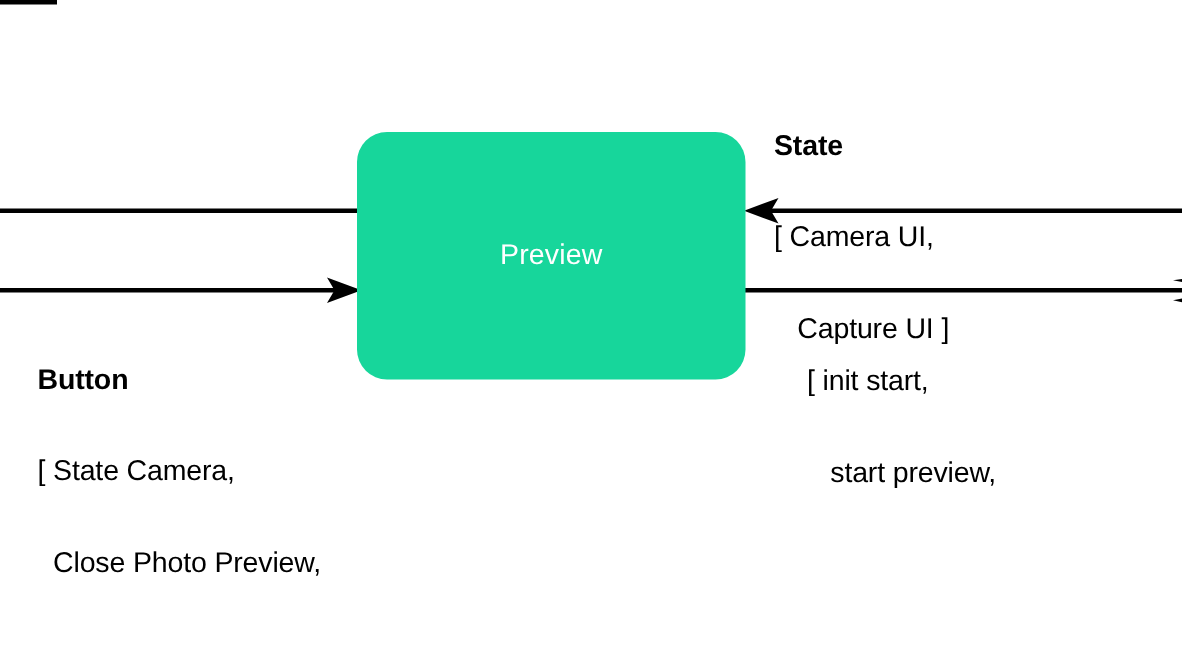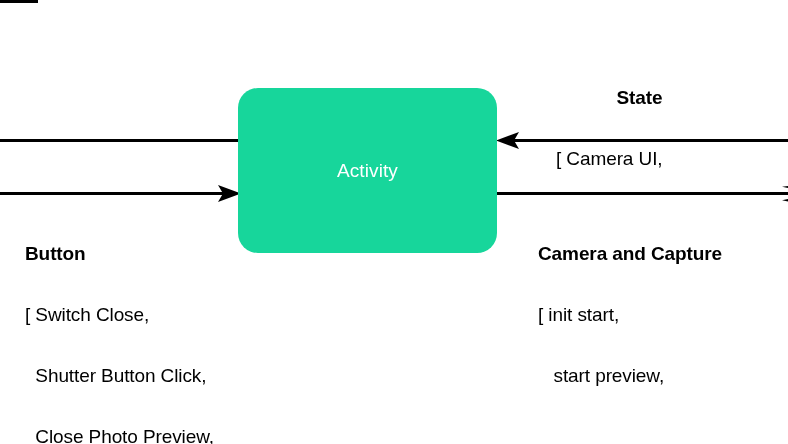--- a/index.html
+++ b/index.html
@@ -71,21 +71,21 @@
     font-size: 19px;
     font-weight: 400;
     line-height: 25px;
     letter-spacing: -0.1px;
   }
 
   
   #update-ui-block { left: 63px;  top: 109px; }
 
   
-  #state-block     { left: 556px; top: 50px; text-align: right; }
+  #state-block     { left: 516px; top: 50px; }
 
   
   #actions-block   { left: 25px;  top: 206px; }
 
   
   #ops-block       { left: 538px; top: 206px; }
 </style>
 </head>
 <body>
 
@@ -103,40 +103,39 @@
     <line x1="798" y1="140.5" x2="505" y2="140.5" stroke="#000000" stroke-width="3"></line>
     <polygon points="496,140.5 519,132 514,140.5 519,149" fill="#000000"></polygon>
 
     <line x1="495" y1="193.5" x2="798" y2="193.5" stroke="#000000" stroke-width="3"></line>
 
     <polygon points="788,186 782,186.8 788,188" fill="#000000"></polygon>
     <polygon points="788,199 782,200.2 788,201.5" fill="#000000"></polygon>
   </svg>
 
   <div class="node">
-    <span class="node-label">Activity</span>
+    <span class="node-label">Preview</span>
   </div>
 
 
   <div class="tbl" id="state-block">
     <div class="lbl-bold">State</div>
     <div class="lbl-plain">[ Camera UI,</div>
+    <div class="lbl-plain">   Capture UI ]</div>
   </div>
 
   <div class="tbl" id="actions-block">
     <div class="lbl-bold">Button</div>
-    <div class="lbl-plain">[ Switch Close,</div>
-    <div class="lbl-plain">  Shutter Button Click,</div>
+    <div class="lbl-plain">[ State Camera,</div>
     <div class="lbl-plain">  Close Photo Preview,</div>
     
     
   </div>
 
   <div class="tbl" id="ops-block">
-    <div class="lbl-bold">Camera and Capture</div>
     <div class="lbl-plain">[ init start,</div>
     <div class="lbl-plain">   start preview,</div>
     
     
     
     
   </div>
 
 </div>
 

